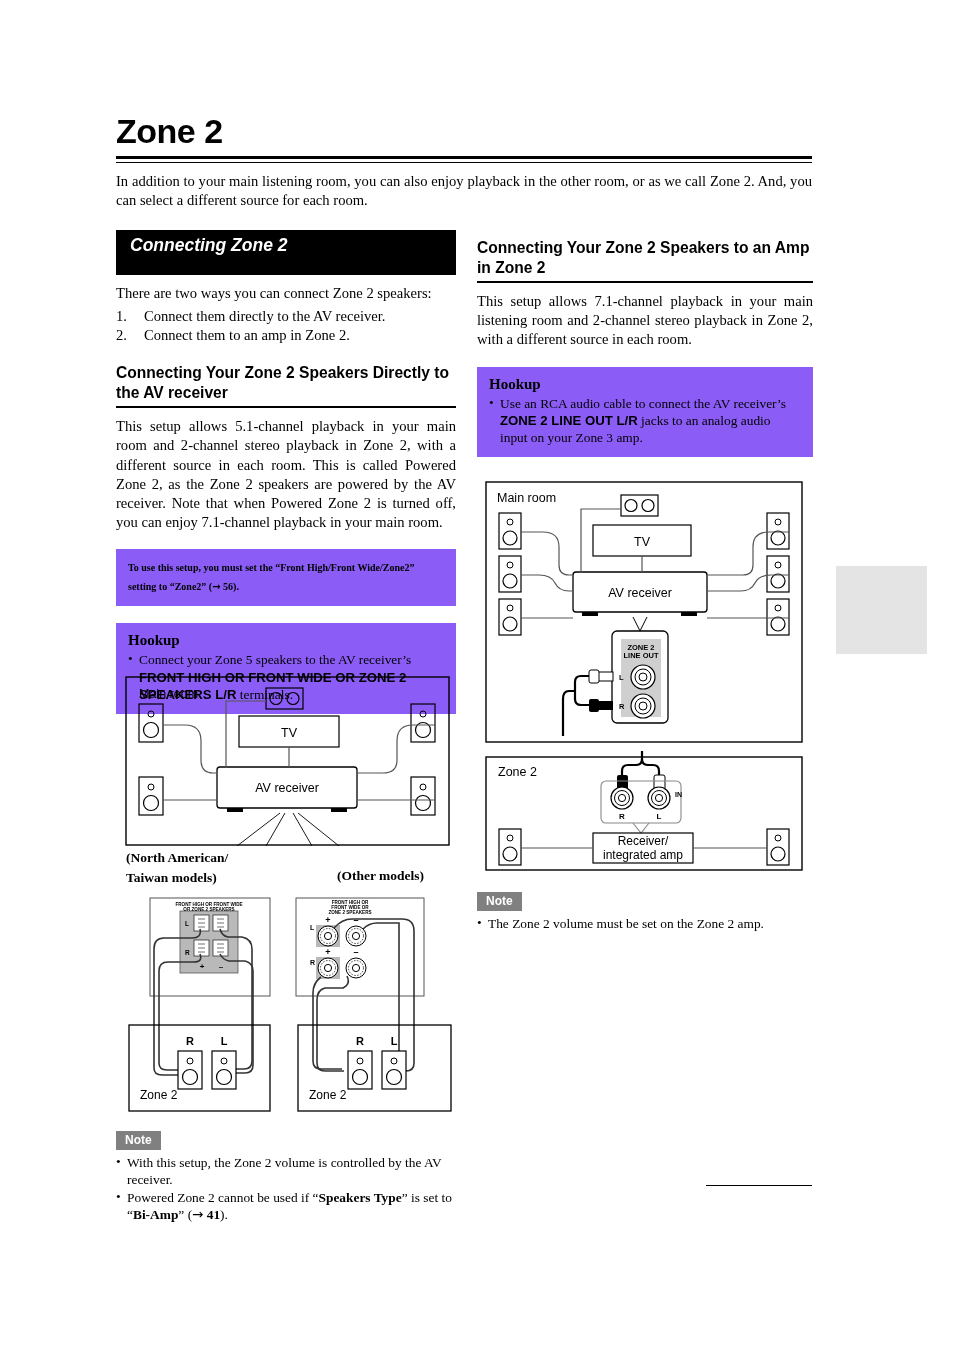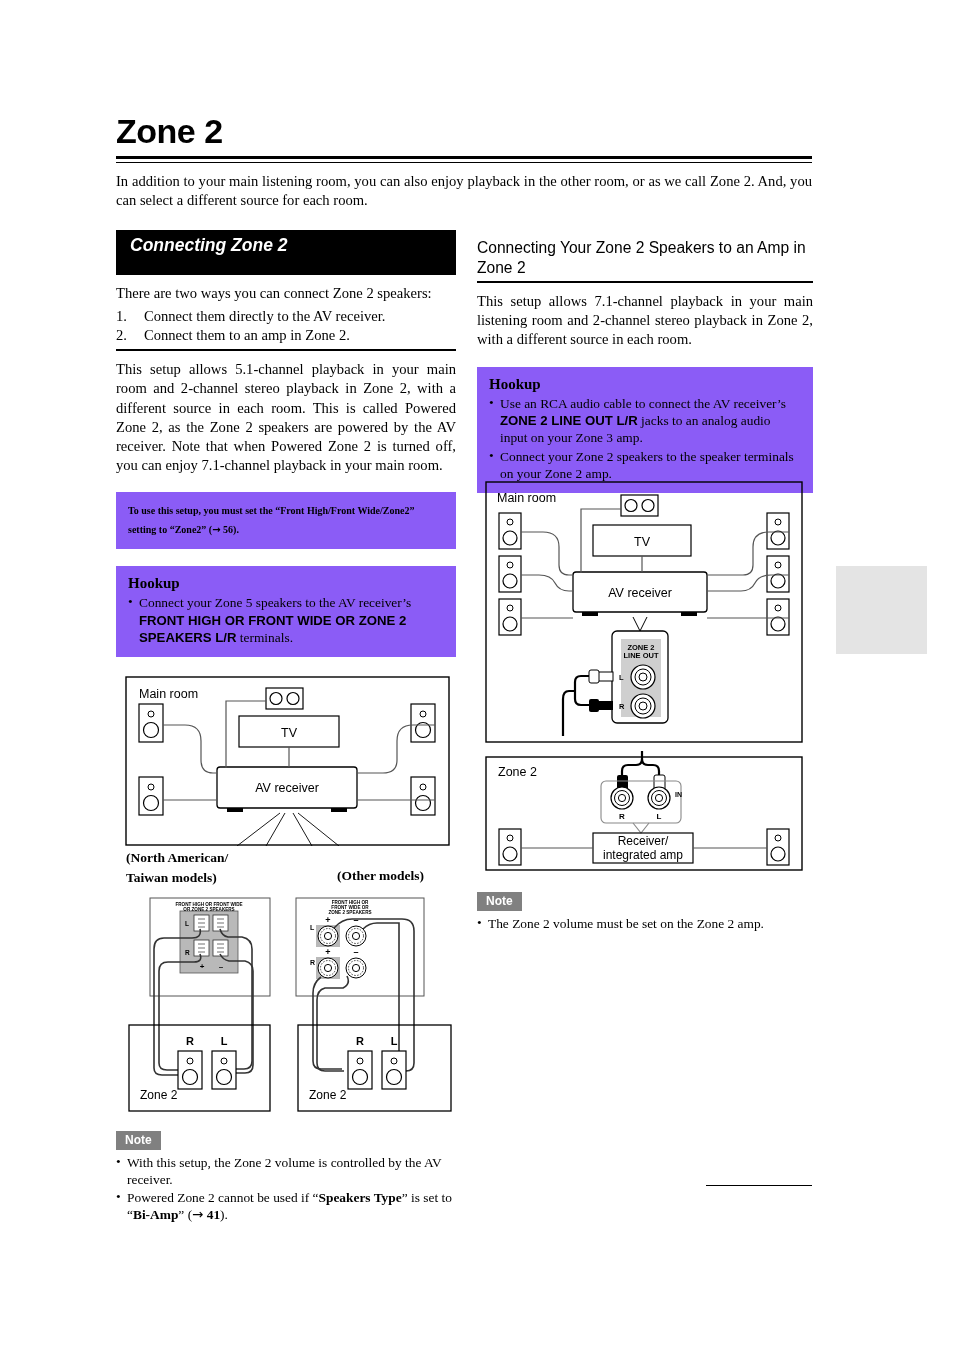--- a/index.html
+++ b/index.html
@@ -21,21 +21,21 @@
   .colR{position:absolute;left:477px;top:224px;width:336px;}
 
   .band{background:#000;color:#fff;font-family:"Liberation Sans",sans-serif;
         font-style:italic;font-weight:bold;font-size:17.5px;padding:5px 0 19px 14px;}
 
   p.body{font-size:14.6px;line-height:19.2px;margin:9px 0 0 0;text-align:justify;}
   ol.ways{margin:4px 0 0 0;padding:0;list-style:none;font-size:14.6px;line-height:19px;}
   ol.ways li{padding-left:28px;position:relative;}
   ol.ways li .num{position:absolute;left:0;top:0;}
 
-  h3.sub{font-family:"Liberation Sans",sans-serif;font-weight:normal;font-size:15.6px;
+  h3.sub{font-family:"Liberation Sans",sans-serif;font-weight:bold;font-size:15.6px;
          line-height:19.5px;margin:18px 0 0 0;}
   h3.sub.first{margin-top:14px;}
   .sub-rule{border-top:2.5px solid #000;margin-top:4px;}
 
   .grey{background:#8b5cf6;padding:9px 12px 10px 12px;margin-top:17px;}
   .grey.strongbox{font-family:"Liberation Serif",serif;font-weight:bold;font-size:10px;line-height:19px;}
   .hk-title{font-weight:bold;font-size:15px;margin:0 0 2px 0;}
   ul.hk{margin:0;padding:0;list-style:none;font-size:13.4px;line-height:17.4px;}
   ul.hk li{position:relative;padding-left:11px;margin-top:1px;}
   ul.hk li:before{content:"\2022";position:absolute;left:0;top:-1px;}
@@ -79,20 +79,21 @@
       <li>
         <span class="num">1.</span>
         <span>Connect them directly to the AV receiver.</span>
       </li>
       <li>
         <span class="num">2.</span>
         <span>Connect them to an amp in Zone 2.</span>
       </li>
     </ol>
 
+    <h3 class="sub">Connecting Your Zone 2 Speakers Directly to the AV receiver</h3>
     <div class="sub-rule"></div>
 
     <p class="body">This setup allows 5.1-channel playback in your main room and 2-channel stereo playback in Zone 2, with a different source in each room. This is called Powered Zone 2, as the Zone 2 speakers are powered by the AV receiver. Note that when Powered Zone 2 is turned off, you can enjoy 7.1-channel playback in your main room.</p>
 
     <div class="grey strongbox">
       <span>To use this setup, you must set the “Front High/Front Wide/Zone2” setting to “Zone2” (</span><span class="arrow">→</span>&nbsp;<span>56</span><span>).</span>
     </div>
 
     <div class="grey">
       <div class="hk-title">Hookup</div>
@@ -260,21 +261,20 @@
 
   <div class="colR">
     <h3 class="sub first">Connecting Your Zone 2 Speakers to an Amp in Zone 2</h3>
     <div class="sub-rule"></div>
     <p class="body">This setup allows 7.1-channel playback in your main listening room and 2-channel stereo playback in Zone 2, with a different source in each room.</p>
 
     <div class="grey">
       <div class="hk-title">Hookup</div>
       <ul class="hk">
         <li><span>Use an RCA audio cable to connect the AV receiver’s </span><span class="bold-s">ZONE 2 LINE OUT L/R</span><span> jacks to an analog audio input on your Zone 3 amp.</span></li>
-        <li><span>Connect your Zone 2 speakers to the speaker terminals on your Zone 2 amp.</span></li>
       </ul>
     </div>
   </div>
 
   <div class="dgm" style="left:485px;top:481px;">
     <svg width="318" height="262" viewBox="0 0 318 262">
       <rect x="1" y="1" width="316" height="260" fill="none" stroke="#000" stroke-width="1.4"></rect>
       <text x="12" y="21" font-family="Liberation Sans, sans-serif" font-size="12.5">Main room</text>
 
       <rect x="136" y="14" width="37" height="21" fill="none" stroke="#000" stroke-width="1.2"></rect>

